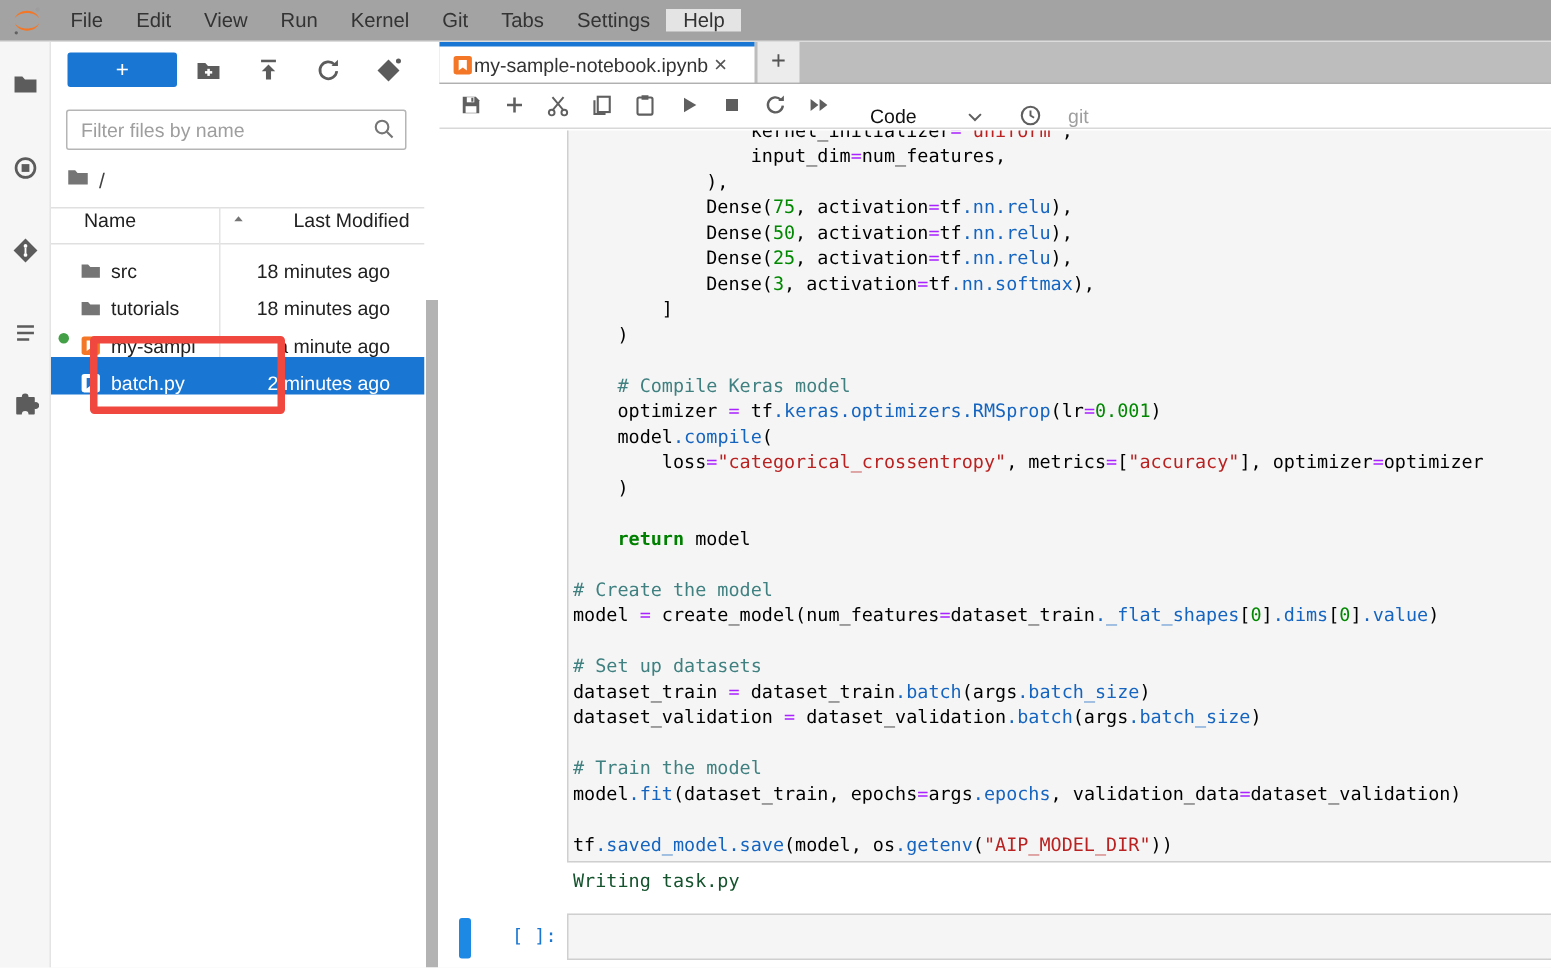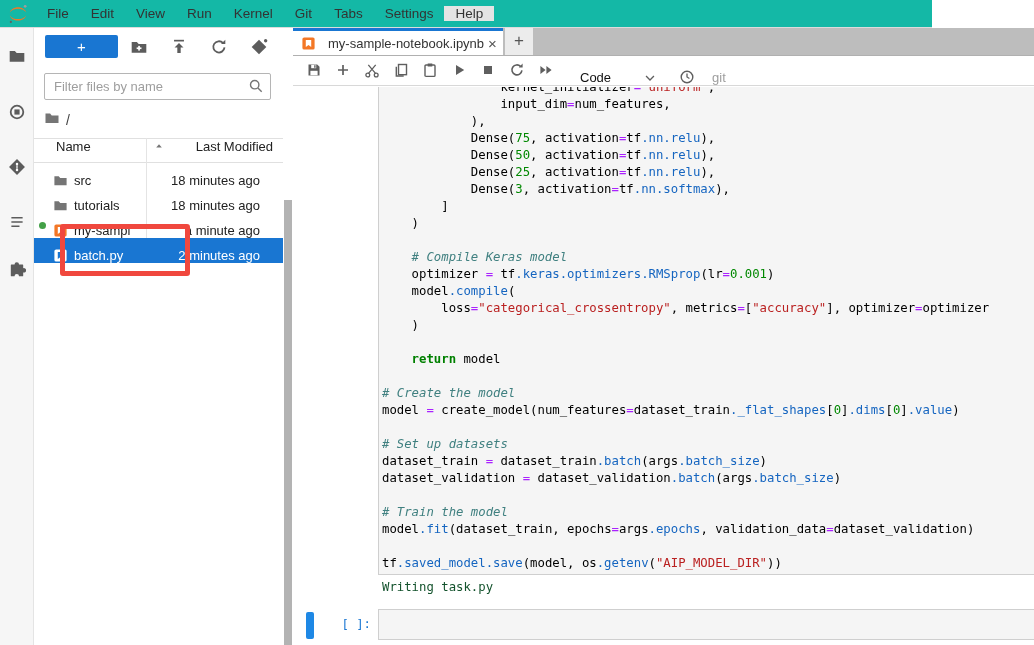--- a/index.html
+++ b/index.html
@@ -1,20 +1,20 @@
 <!DOCTYPE html>
 <html style="--accent: #1976d2; --selrow: #1976d2; --annred: #f0483e; --rungreen: #43a047; --cellbg: #f5f5f5; --tabgray: #bdbdbd; --syn-d: #000000; --syn-k: #008000; --syn-c: #408080; --syn-s: #ba2121; --syn-n: #008800; --syn-o: #aa22ff; --syn-p: #1565c0;"><head>
 <meta charset="utf-8">
 <style>
   html,body{margin:0;padding:0}
   body{width:1034px;height:645px;overflow:hidden;position:relative;background:#fff;
        font-family:"Liberation Sans",sans-serif;color:#212121;-webkit-font-smoothing:antialiased}
   .abs{position:absolute}
   
-  #menubar{left:0;top:0;width:932px;height:27px;background:#14b8a6;border-bottom:1px solid #dcdcdc;
+  #menubar{left:0;top:0;width:1034px;height:27px;background:#a3a3a3;border-bottom:1px solid #dcdcdc;
            display:flex;align-items:center;z-index:5}
   #logo{width:36px;display:flex;justify-content:center;align-items:center}
   .menu-item{padding:0 11px;font-size:13.5px;color:#333;line-height:27px;cursor:default}
   .menu-item.active{background:#e4e4e4}
   
   #activitybar{left:0;top:28px;width:33px;height:617px;background:#f6f6f6;border-right:1px solid #e4e4e4}
   .act-icon{position:absolute;left:8px;width:18px;height:18px;color:#5c5c5c}
   .act-icon svg{width:18px;height:18px;display:block}
   
   #filebrowser{left:34px;top:28px;width:249px;height:617px;background:#fff}
@@ -48,41 +48,41 @@
   
   #panel-scrollbar{left:283px;top:28px;width:10px;height:617px;background:#fff}
   #panel-scrollbar .thumb{position:absolute;left:1px;top:172px;width:8px;height:445px;background:#b3b3b3}
   
   #main{left:293px;top:28px;width:741px;height:617px}
   #tabbar{position:absolute;left:0;top:0;width:741px;height:27px;background:var(--tabgray,#bdbdbd);border-bottom:1px solid #b0b0b0}
   #active-tab{position:absolute;left:0;top:0;width:210px;height:27px;background:#fff;box-sizing:border-box;
         border-top:3px solid var(--accent,#1976d2);display:flex;align-items:center;padding:0 6px 0 8px}
   #active-tab .ticon{width:15px;height:15px;flex:0 0 15px}
   #active-tab .ticon svg{width:15px;height:15px;display:block}
-  #tab-title{margin-left:12px;width:158px;font-size:13px;color:#333;white-space:nowrap;overflow:hidden}
+  #tab-title{margin-left:0;width:158px;font-size:13px;color:#333;white-space:nowrap;overflow:hidden}
   #tab-close{margin-left:2px;color:#555;font-size:15px;line-height:15px}
   #plus-tab{position:absolute;left:212px;top:0;width:28px;height:27px;background:#ececec;color:#555;
         font-size:17px;line-height:26px;text-align:center}
   #nbtoolbar{position:absolute;left:0;top:28px;width:741px;height:30px;background:#fff;border-bottom:1px solid #d8d8d8;
         display:flex;align-items:flex-end;padding-left:6px;box-sizing:border-box}
   .tb{width:29px;height:30px;display:flex;align-items:center;justify-content:center;color:#5f5f5f;cursor:pointer}
   .tb svg{width:16px;height:16px}
   #celltype{margin-left:20px;font-size:13px;color:#111}
   #dd-chevron{margin-left:32px;width:14px;height:14px;color:#5f5f5f}
   #tb-clock{margin-left:22px;width:16px;height:16px;color:#5f5f5f}
   #git-label{margin-left:17px;font-size:13px;color:#9e9e9e}
   #content{position:absolute;left:0;top:59px;width:741px;height:558px;background:#fff;overflow:hidden}
   #big-cell{position:absolute;left:85px;top:-20px;width:666px;height:508px;background:var(--cellbg,#f5f5f5);
         border:1px solid #cfcfcf;box-sizing:border-box}
   #code-block{position:absolute;left:89px;top:-8.5px;font-family:"DejaVu Sans Mono",monospace;
         font-size:12.3px;line-height:17px;white-space:pre;z-index:2}
   .code-line{height:17px}
   .tok-d{color:var(--syn-d,#000)}
   .tok-k{color:var(--syn-k,#008000);font-weight:bold}
-  .tok-c{color:var(--syn-c,#408080);font-style:italic}
+  .tok-c{color:var(--syn-c,#408080);}
   .tok-s{color:var(--syn-s,#ba2121)}
   .tok-n{color:var(--syn-n,#008800)}
   .tok-o{color:var(--syn-o,#aa22ff)}
   .tok-p{color:var(--syn-p,#1565c0)}
   #cell-output{position:absolute;left:89px;top:493px;font-family:"DejaVu Sans Mono",monospace;font-size:12.3px;color:#14532d}
   #collapser{position:absolute;left:13px;top:525px;width:8px;height:27px;border-radius:2px;background:#1e88e5}
   #empty-prompt{position:absolute;left:38px;top:530px;width:40px;text-align:right;
         font-family:"DejaVu Sans Mono",monospace;font-size:12.3px;color:var(--accent,#1976d2)}
   #empty-cell{position:absolute;left:85px;top:522px;width:666px;height:31px;background:var(--cellbg,#f5f5f5);
         border:1px solid #cfcfcf;box-sizing:border-box}

